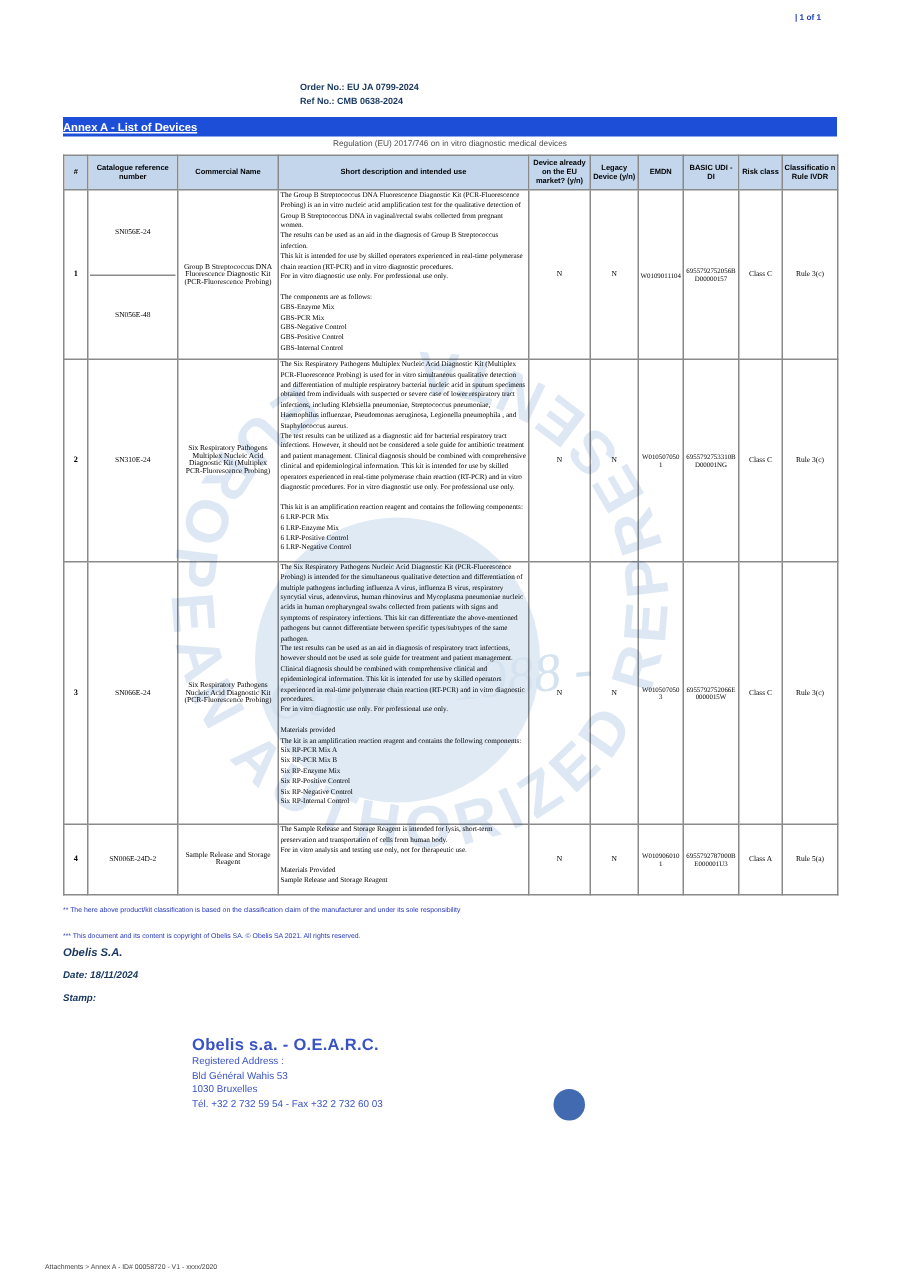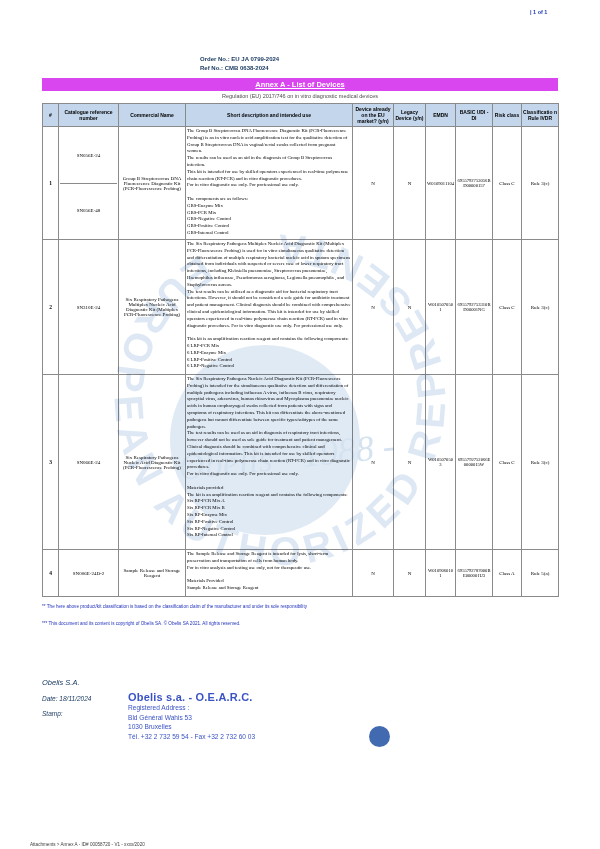--- a/index.html
+++ b/index.html
@@ -1,22 +1,22 @@
 <!DOCTYPE html>
 <html><head>
 <meta charset="utf-8">
 <style>
   html,body{margin:0;padding:0;background:#ffffff;}
   .page{position:relative;width:600px;height:849px;background:#ffffff;overflow:hidden;
         font-family:"Liberation Sans", sans-serif;color:#000;}
   
   .pagenum{position:absolute;top:9px;left:530px;font-size:5.5px;color:#2240bb;font-weight:bold;}
   .orderblock{position:absolute;top:55px;left:200px;color:#17375e;font-weight:bold;font-size:6px;line-height:1.45;}
-  .banner{position:absolute;top:78px;left:42px;width:516px;height:13px;background:#d946ef;
-          color:#ffffff;font-size:7.5px;font-weight:bold;text-align:center;line-height:13px;}
+  .banner{position:absolute;top:78px;left:42px;width:516px;height:13px;background:#1d4ed8;
+          color:#ffffff;font-size:7.5px;font-weight:bold;line-height:13px;}
   .banner span{text-decoration:underline;}
   .subtitle{position:absolute;top:93px;left:42px;width:516px;text-align:center;
             font-size:5.5px;color:#4d4d4d;}
   
   table.devices{position:absolute;top:103px;left:42px;width:516px;border-collapse:collapse;table-layout:fixed;}
   table.devices th, table.devices td{border:1px solid #8a8a8a;padding:1px;overflow:hidden;}
   table.devices th{background:#c3d6ec;font-size:5px;font-weight:bold;text-align:center;height:20px;
                    font-family:"Liberation Sans", sans-serif;}
   td.c{font-size:5px;text-align:center;vertical-align:middle;font-family:"Liberation Serif", serif;}
   td.num{font-size:5.5px;font-weight:bold;text-align:center;font-family:"Liberation Serif", serif;}
@@ -28,21 +28,21 @@
   .splitcell{display:flex;flex-direction:column;height:100%;}
   .splitcell > div{flex:1;display:flex;align-items:center;justify-content:center;
                    font-size:5px;font-family:"Liberation Serif", serif;}
   .splitcell > div:first-child{border-bottom:1px solid #8a8a8a;}
   td.cat{padding:0;height:inherit;}
   
   .footnote{position:absolute;left:42px;font-size:4.6px;color:#2233bb;}
   .fn1{top:604px;}
   .fn2{top:621px;}
   
-  .sig{position:absolute;left:42px;color:#17375e;font-weight:normal;font-style:italic;margin-top:48px;}
+  .sig{position:absolute;left:42px;color:#17375e;font-weight:bold;font-style:italic;}
   .sig-company{top:630px;font-size:7.5px;}
   .sig-date{top:647px;font-size:6.5px;}
   .sig-stamp{top:662px;font-size:6.5px;}
   
   .stamp{position:absolute;top:691px;left:128px;width:246px;text-align:left;color:#3a53c4;}
   .stamp .l1{font-size:11px;font-weight:bold;letter-spacing:0.2px;}
   .stamp .l2,.stamp .l3,.stamp .l4,.stamp .l5{font-size:6.6px;line-height:1.45;}
   .bluedot{position:absolute;top:726px;left:369px;width:21px;height:21px;border-radius:50%;
            background:#2d5aa8;opacity:0.9;}
   

